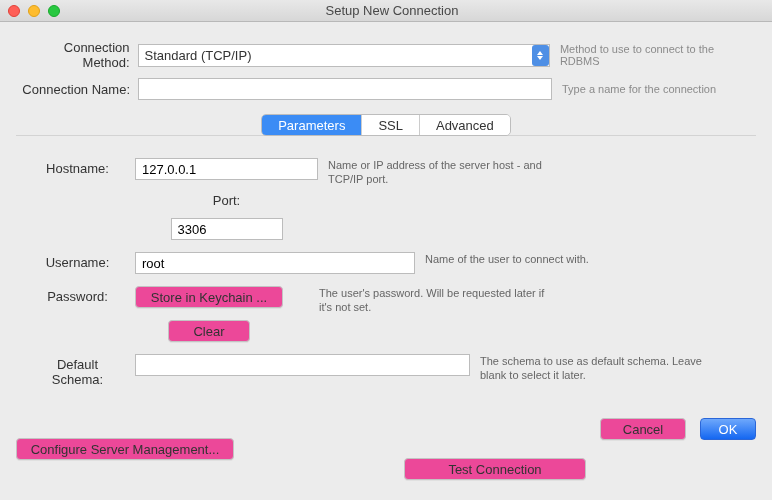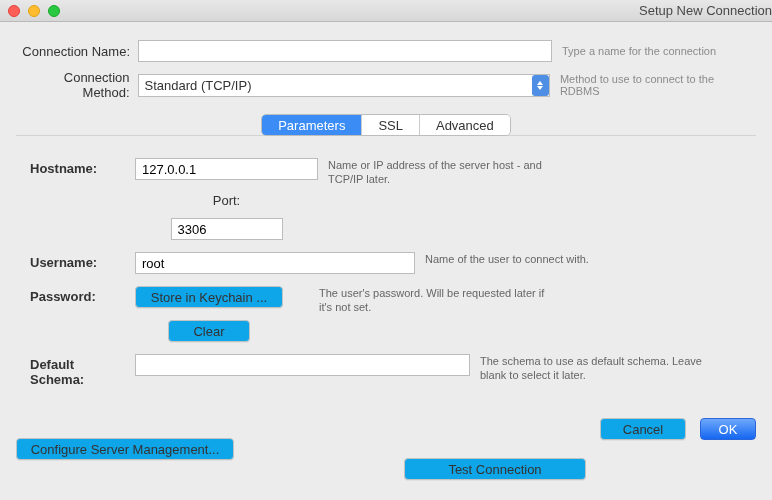--- a/index.html
+++ b/index.html
@@ -18,21 +18,21 @@
   border-bottom: 1px solid #b8b8b8;
   display: flex;
   align-items: center;
   position: relative;
 }
 .traffic { display: flex; gap: 8px; margin-left: 8px; }
 .tl-dot { width: 12px; height: 12px; border-radius: 50%; }
 .tl-close { background:#ff5f57; border:1px solid #e14239; }
 .tl-min { background:#febc2e; border:1px solid #e1a117; }
 .tl-zoom { background:#28c840; border:1px solid #18a92c; }
-.title { position:absolute; left:12px; right:0; text-align:right; font-size:13px; color:#484848; }
+.title { position:absolute; left:12px; right:0; text-align:center; font-size:13px; color:#484848; }
 .window-body { padding: 18px 16px 0 16px; }
 .toprow { display:flex; align-items:center; margin-bottom:8px; }
 .toprow-label { width: 122px; text-align:right; padding-right:8px; font-size:13px; color:#333; }
 .toprow-input {
   height: 22px; border:1px solid #bcbcbc; background:#fff; font-size:13px;
   padding: 2px 6px; border-radius:0;
 }
 .conn-name-input { width: 414px; }
 .help { font-size:11px; color:#8b8b8b; margin-left:10px; }
 .select-wrap { position:relative; width:414px; }
@@ -58,33 +58,33 @@
 .segmented div {
   padding:3px 16px; font-size:13px; color:#333; background:#fff; border-left:1px solid #ccc; cursor:pointer;
 }
 .segmented div:first-child { border-left:none; }
 .segmented .active { background:#3b8cf5; color:#fff; }
 .panel {
   background:#ececec; border-top:1px solid #d3d3d3;
   margin-top:-1px; padding:22px 14px 0 14px; height:320px;
 }
 .form-row { display:flex; align-items:flex-start; margin-bottom:12px; }
-.form-label { width:105px; text-align:left; padding-right:10px; font-size:13px; padding-top:3px;font-weight:bold; }
+.form-label { width:105px; text-align:center; padding-right:10px; font-size:13px; padding-top:3px; }
 .form-fields { display:flex; gap:10px; align-items:center;flex-direction:column; }
 .txt {
   height:22px; border:1px solid #bcbcbc; background:#fff; font-size:13px; padding:2px 6px;
 }
 .hostname-input { width:183px; }
 .port-input { width:112px; }
 .port-label { font-size:13px; padding-top:3px; }
 .username-input { width:280px; }
 .schema-input { width:335px; }
 .btn {
   display:inline-flex; justify-content:center; align-items:center;
-  height:22px; background:#0ea5e9; border:1px solid #c3c3c3;
+  height:22px; background:#ec4899; border:1px solid #c3c3c3;
   border-radius:4px; font-size:13px; padding:0 18px; cursor:pointer;
   box-shadow: 0 1px 0 rgba(0,0,0,.05);
 }
 .keychain-btn { width: 148px; padding: 0; }
 .clear-btn { width: 82px; padding:8px; }
 .field-help { font-size:11px; color:#666; line-height:14px; width:234px; margin-left:10px; }
 .footer {
   position:absolute; bottom:20px; left:16px; right:16px;
   display:flex; justify-content:space-between; align-items:center;
 }
@@ -106,54 +106,54 @@
     <div class="tl-dot tl-close"></div>
     <div class="tl-dot tl-min"></div>
     <div class="tl-dot tl-zoom"></div>
   </div>
   <div class="title">Setup New Connection</div>
 </div>
 
 <div class="window-body">
 
   <div class="toprow">
-    <div class="toprow-label">Connection Name:</div>
-    <input class="toprow-input conn-name-input" value="" style="">
-    <div class="help">Type a name for the connection</div>
-  </div>
-
-  <div class="toprow">
     <div class="toprow-label">Connection Method:</div>
     <div class="select-wrap">
       <div class="select">
           <span>Standard (TCP/IP)</span>
         </div>
       <div class="select-spinner"></div>
     </div>
     <div class="help">Method to use to connect to the RDBMS</div>
+  </div>
+
+  <div class="toprow">
+    <div class="toprow-label">Connection Name:</div>
+    <input class="toprow-input conn-name-input" value="" style="">
+    <div class="help">Type a name for the connection</div>
   </div>
 
   <div class="seg-container">
     <div class="segmented">
       <div class="active">Parameters</div>
       <div>SSL</div>
       <div>Advanced</div>
     </div>
   </div>
 
   <div class="panel">
 
     <div class="form-row">
       <div class="form-label">Hostname:</div>
       <div class="form-fields">
         <input class="txt hostname-input" value="127.0.0.1" style="">
         <div class="port-label">Port:</div>
         <input class="txt port-input" value="3306" style="">
       </div>
-      <div class="field-help">Name or IP address of the server host - and TCP/IP later.</div>
+      <div class="field-help">Name or IP address of the server host - and TCP/IP port.</div>
     </div>
 
     <div class="form-row">
       <div class="form-label">Username:</div>
       <div class="form-fields">
         <input class="txt username-input" value="root" style="">
       </div>
       <div class="field-help">Name of the user to connect with.</div>
     </div>
 

